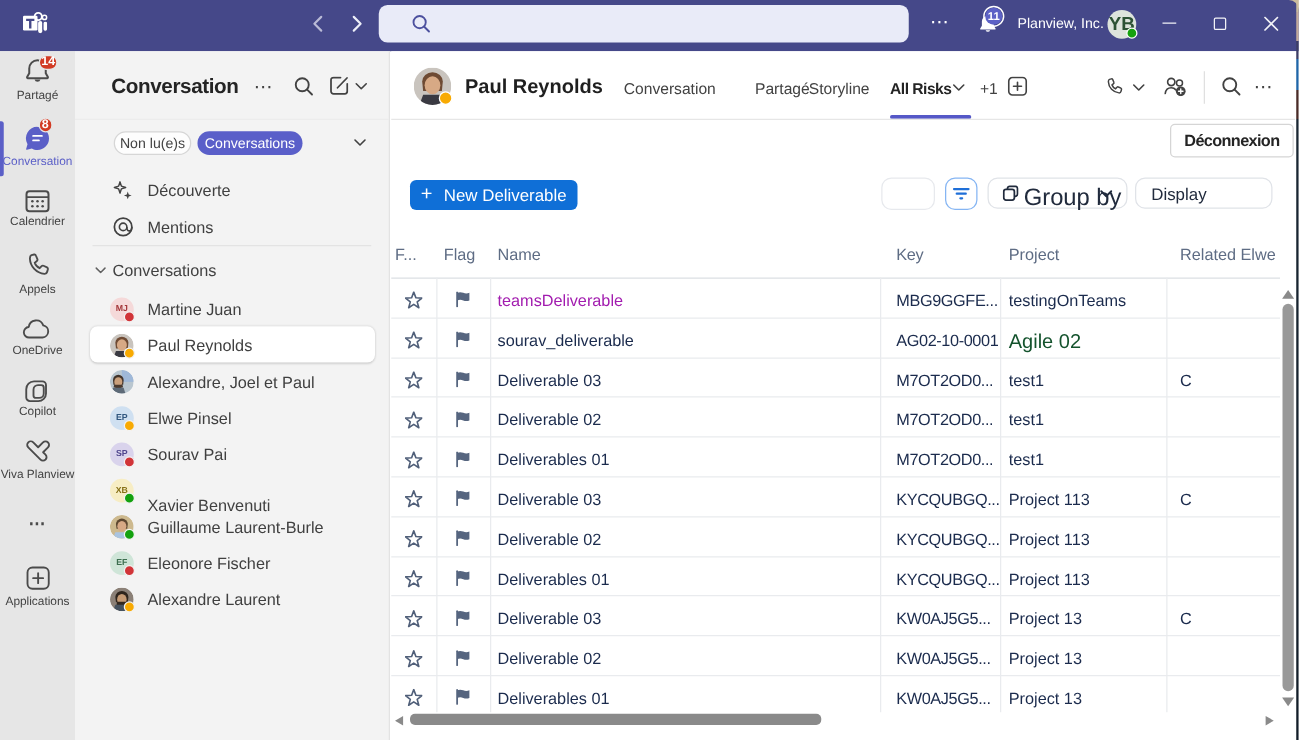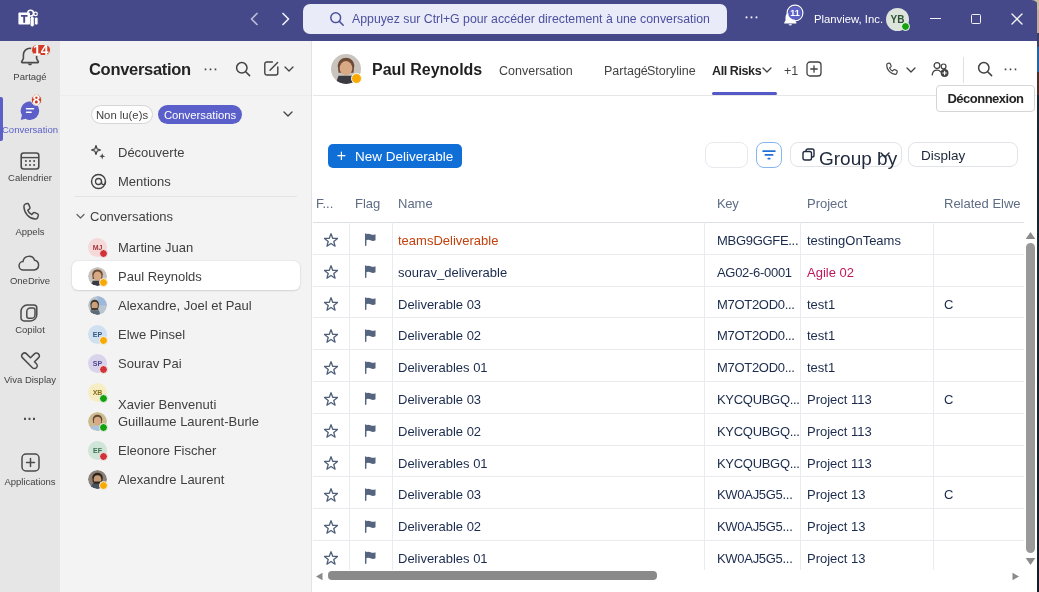--- a/index.html
+++ b/index.html
@@ -11,21 +11,21 @@
 #titlebar { left:0; top:0; width:1039px; height:41px; background:#454889; border-radius:0 8px 0 0; }
 #deskcorner { left:1030px; top:0; width:9px; height:10px; background:#c9bb9e; z-index:0;}
 #searchpill { left:303px; top:4px; width:424px; height:30px; background:#e9ebf8; border-radius:7px; }
 #searchpill span { position:absolute; left:49px; top:7.5px; font-size:12.3px; color:#4c509e; white-space:nowrap; }
 
 
 #rail { left:0; top:41px; width:60px; height:551px; background:#e6e6e6; }
 .railitem { position:absolute; width:60px; text-align:center; }
 .raillabel { font-size:9.5px; color:#424242; display:block; }
 .railsel { color:#5b5fc7; }
-.badge { min-width:11.5px; height:11.5px; padding:0 1px; border-radius:8px; background:#d23b24; border:1.5px solid #e6e6e6; color:#fff; font-size:14px; font-weight:bold; display:flex; align-items:center; justify-content:center; }
+.badge { min-width:11.5px; height:11.5px; padding:0 1px; border-radius:8px; background:#d23b24; border:1.5px solid #e6e6e6; color:#fff; font-size:10px; font-weight:bold; display:flex; align-items:center; justify-content:center; }
 
 
 #panel { left:60px; top:41px; width:252px; height:551px; background:#f3f3f3; border-right:1px solid #e3e3e3; }
 .chatname { position:absolute; left:118px; font-size:13px; color:#404040; white-space:nowrap; }
 .av { position:absolute; left:88px; width:19px; height:19px; border-radius:50%; font-size:7px; font-weight:bold; display:flex; align-items:center; justify-content:center; }
 .status { position:absolute; width:9px; height:9px; border-radius:50%; border:1.5px solid #f3f3f3; left:99px; }
 
 
 #main { left:313px; top:41px; width:726px; height:551px; background:#fff; }
 .tab { position:absolute; top:63.5px; font-size:12.5px; color:#424242; }
@@ -80,21 +80,21 @@
 
   <svg class="abs" style="left:19px;top:302px" width="22" height="22" viewBox="0 0 22 22">
     <path d="M8.2 3.1 h6.6 a3 3 0 0 1 3 3 v6.6 a6.2 6.2 0 0 1 -6.2 6.2 h-6.6 a3 3 0 0 1 -3 -3 v-6.6 a6.2 6.2 0 0 1 6.2 -6.2 z" fill="none" stroke="#4b4b4b" stroke-width="1.5"></path>
     <path d="M11.4 6.1 h2.6 a2 2 0 0 1 2 2 v4.6 a3.6 3.6 0 0 1 -3.6 3.6 h-2.6 a2 2 0 0 1 -2 -2 v-4.6 a3.6 3.6 0 0 1 3.6 -3.6 z" fill="none" stroke="#4b4b4b" stroke-width="1.5"></path>
   </svg>
   <div class="abs railitem raillabel" style="top:324px">Copilot</div>
 
   <svg class="abs" style="left:20px;top:352px" width="21" height="21" viewBox="0 0 21 21">
     <path d="M10.5 5.8 l3.9 -3.9 a2.8 2.8 0 0 1 4 4 l-3.9 3.9 m-4 -4 l-3.9 -3.9 a2.8 2.8 0 0 0 -4 4 l9.8 9.8 a2.8 2.8 0 0 0 4 -4 l-1.9 -1.9" fill="none" stroke="#4b4b4b" stroke-width="1.5" stroke-linejoin="round" stroke-linecap="round"></path>
   </svg>
-  <div class="abs railitem raillabel" style="top:374px">Viva Display</div>
+  <div class="abs railitem raillabel" style="top:374px">Viva Planview</div>
   <div class="abs" style="left:0;top:410px;width:60px;text-align:center;color:#4b4b4b;font-size:13.5px;letter-spacing:1px;font-weight:bold">⋯</div>
 
   <svg class="abs" style="left:20px;top:452px" width="21" height="21" viewBox="0 0 21 21">
     <rect x="2" y="2" width="17" height="17" rx="4" fill="none" stroke="#4b4b4b" stroke-width="1.5"></rect>
     <path d="M10.5 6.5 v8 M6.5 10.5 h8" stroke="#4b4b4b" stroke-width="1.5" stroke-linecap="round"></path>
   </svg>
   <div class="abs railitem raillabel" style="top:476px">Applications</div>
   <div class="abs" id="panel"></div>
 
   <div class="abs" style="left:89px;top:60px;font-size:16.5px;font-weight:bold;letter-spacing:-0.3px;color:#242424">Conversation</div>
@@ -265,21 +265,21 @@
     <path d="M13.6 10.2 v3.6 M11.8 12 h3.6" stroke="#fff" stroke-width="1.1" stroke-linecap="round"></path>
   </svg>
   <div class="abs" style="left:963px;top:57px;width:1px;height:26px;background:#e0e0e0"></div>
   <svg class="abs" style="left:977px;top:61px" width="16" height="16" viewBox="0 0 16 16">
       <circle cx="6.8" cy="6.8" r="5.2" fill="none" stroke="#424242" stroke-width="1.5"></circle>
       <path d="M10.7 10.7 L14.6 14.6" stroke="#424242" stroke-width="1.5" stroke-linecap="round"></path>
     </svg>
   <div class="abs" style="left:1003px;top:60px;font-size:15px;color:#424242;letter-spacing:1px">⋯</div>
   <div class="abs" style="left:313px;top:95px;width:723px;height:1px;background:#e6e6e6"></div>
 
-  <div class="abs" style="left:936px;top:85px;width:99px;height:27px;border:1px solid #d5d5d5;border-radius:4px;background:#fff;font-size:13px;letter-spacing:-0.5px;font-weight:600;color:#242424;display:flex;align-items:center;justify-content:center">Déconnexion</div>
+  <div class="abs" style="left:936px;top:99px;width:99px;height:27px;border:1px solid #d5d5d5;border-radius:4px;background:#fff;font-size:13px;letter-spacing:-0.5px;font-weight:600;color:#242424;display:flex;align-items:center;justify-content:center">Déconnexion</div>
 
   <div class="abs" style="left:328px;top:144px;width:134px;height:24px;border-radius:5px;background:#0f6fd7;color:#fff;font-size:13.5px;font-weight:500;display:flex;align-items:center;justify-content:center"><span style="font-size:16px;font-weight:400;margin-right:9px;margin-top:-1px">+</span>New Deliverable</div>
   <div class="abs" style="left:705px;top:142px;width:43px;height:26px;border:1px solid #e7e9ed;border-radius:8px;background:#fff"></div>
   <div class="abs" style="left:756px;top:142px;width:26px;height:26px;border:1.5px solid #85b5f3;border-radius:8px;background:#fff"></div>
   <svg class="abs" style="left:762px;top:150px" width="14" height="10" viewBox="0 0 14 10">
       <g stroke="#1f6fd8" stroke-width="1.8" stroke-linecap="round">
         <path d="M1.2 1.2 h11.6"></path>
         <path d="M3.4 4.9 h7.2"></path>
         <path d="M6.3 8.6 h1.4"></path>
       </g>
@@ -318,33 +318,33 @@
   <div class="abs" style="left:704px;top:222px;width:1px;height:348px;background:#e9ebee"></div>
   <div class="abs" style="left:800px;top:222px;width:1px;height:348px;background:#e9ebee"></div>
   <div class="abs" style="left:933px;top:222px;width:1px;height:348px;background:#e9ebee"></div>
   <svg class="abs" style="left:324px;top:233.4px" width="14" height="15" viewBox="0 0 14 15">
       <path d="M7.00 0.70 L8.70 5.25 L13.56 5.47 L9.76 8.50 L11.06 13.18 L7.00 10.50 L2.94 13.18 L4.24 8.50 L0.44 5.47 L5.30 5.25 Z" fill="none" stroke="#505f79" stroke-width="1.3" stroke-linejoin="round"></path>
     </svg>
   <svg class="abs" style="left:364px;top:233.4px" width="12.5" height="13" viewBox="0 0 14 14.5">
       <path d="M1.9 1 v12.6" stroke="#56657f" stroke-width="1.6" stroke-linecap="round"></path>
       <path d="M1.9 1.4 q2.8 -1.2 5.5 0 q2.7 1.2 5.5 0 v6.8 q-2.8 1.2 -5.5 0 q-2.7 -1.2 -5.5 0 z" fill="#56657f"></path>
     </svg>
-  <div class="abs" style="left:398px;top:232.9px;font-size:13px;color:#c2410c">teamsDeliverable</div>
+  <div class="abs" style="left:398px;top:232.9px;font-size:13px;color:#a21caf">teamsDeliverable</div>
   <div class="abs" style="left:717px;letter-spacing:-0.3px;top:232.9px;font-size:13px;color:#1b2b4d">MBG9GGFE...</div>
   <div class="abs" style="left:807px;top:232.9px;font-size:13px;color:#1b2b4d">testingOnTeams</div>
   <svg class="abs" style="left:324px;top:265.2px" width="14" height="15" viewBox="0 0 14 15">
       <path d="M7.00 0.70 L8.70 5.25 L13.56 5.47 L9.76 8.50 L11.06 13.18 L7.00 10.50 L2.94 13.18 L4.24 8.50 L0.44 5.47 L5.30 5.25 Z" fill="none" stroke="#505f79" stroke-width="1.3" stroke-linejoin="round"></path>
     </svg>
   <svg class="abs" style="left:364px;top:265.2px" width="12.5" height="13" viewBox="0 0 14 14.5">
       <path d="M1.9 1 v12.6" stroke="#56657f" stroke-width="1.6" stroke-linecap="round"></path>
       <path d="M1.9 1.4 q2.8 -1.2 5.5 0 q2.7 1.2 5.5 0 v6.8 q-2.8 1.2 -5.5 0 q-2.7 -1.2 -5.5 0 z" fill="#56657f"></path>
     </svg>
   <div class="abs" style="left:398px;top:264.7px;font-size:13px;color:#1b2b4d">sourav_deliverable</div>
-  <div class="abs" style="left:717px;letter-spacing:-0.3px;top:264.7px;font-size:13px;color:#1b2b4d">AG02-6-0001</div>
-  <div class="abs" style="left:807px;top:264.7px;font-size:13px;color:#be185d">Agile 02</div>
+  <div class="abs" style="left:717px;letter-spacing:-0.3px;top:264.7px;font-size:13px;color:#1b2b4d">AG02-10-0001</div>
+  <div class="abs" style="left:807px;top:264.7px;font-size:16px;color:#14532d">Agile 02</div>
   <svg class="abs" style="left:324px;top:297.0px" width="14" height="15" viewBox="0 0 14 15">
       <path d="M7.00 0.70 L8.70 5.25 L13.56 5.47 L9.76 8.50 L11.06 13.18 L7.00 10.50 L2.94 13.18 L4.24 8.50 L0.44 5.47 L5.30 5.25 Z" fill="none" stroke="#505f79" stroke-width="1.3" stroke-linejoin="round"></path>
     </svg>
   <svg class="abs" style="left:364px;top:297.0px" width="12.5" height="13" viewBox="0 0 14 14.5">
       <path d="M1.9 1 v12.6" stroke="#56657f" stroke-width="1.6" stroke-linecap="round"></path>
       <path d="M1.9 1.4 q2.8 -1.2 5.5 0 q2.7 1.2 5.5 0 v6.8 q-2.8 1.2 -5.5 0 q-2.7 -1.2 -5.5 0 z" fill="#56657f"></path>
     </svg>
   <div class="abs" style="left:398px;top:296.5px;font-size:13px;color:#1b2b4d">Deliverable 03</div>
   <div class="abs" style="left:717px;letter-spacing:-0.3px;top:296.5px;font-size:13px;color:#1b2b4d">M7OT2OD0...</div>
   <div class="abs" style="left:807px;top:296.5px;font-size:13px;color:#1b2b4d">test1</div>
@@ -461,32 +461,31 @@
       <path d="M9 1.5 L3.5 7 L9 12.5" fill="none" stroke="#b9bad6" stroke-width="1.7" stroke-linecap="round" stroke-linejoin="round"></path>
     </svg>
   <svg class="abs" style="left:280px;top:12px" width="12" height="14" viewBox="0 0 12 14">
       <path d="M3 1.5 L8.5 7 L3 12.5" fill="none" stroke="#eceef8" stroke-width="1.7" stroke-linecap="round" stroke-linejoin="round"></path>
     </svg>
   <div class="abs" id="searchpill">
       <svg style="position:absolute;left:26px;top:7px" width="16" height="16" viewBox="0 0 16 16">
         <circle cx="6.7" cy="6.7" r="4.9" fill="none" stroke="#4c509e" stroke-width="1.5"></circle>
         <path d="M10.4 10.4 L14.2 14.2" stroke="#4c509e" stroke-width="1.5" stroke-linecap="round"></path>
       </svg>
-      <span>Appuyez sur Ctrl+G pour accéder directement à une conversation</span>
     </div>
   <div class="abs" style="left:743px;top:8px;width:18px;color:#fff;font-size:15px;letter-spacing:1px;text-align:center">⋯</div>
   <svg class="abs" style="left:776px;top:4px" width="30" height="28" viewBox="0 0 30 28">
     <circle cx="19" cy="9" r="7.9" fill="none" stroke="#fff" stroke-width="1.2"></circle>
     <path d="M9.5 13.2 a4.8 4.8 0 0 1 9.6 0 v3.4 l1.3 2.2 a0.5 0.5 0 0 1 -0.4 0.8 h-11.4 a0.5 0.5 0 0 1 -0.4 -0.8 l1.3 -2.2 z" fill="#fff"></path>
     <path d="M12.5 20.2 a1.9 1.9 0 0 0 3.6 0 z" fill="#fff"></path>
     <circle cx="19" cy="9" r="6.8" fill="#5d62c6"></circle>
     <text x="19" y="12.2" text-anchor="middle" font-family="Liberation Sans, sans-serif" font-size="9" font-weight="bold" fill="#fff">11</text>
   </svg>
 
   <div class="abs" style="left:814px;top:12.5px;font-size:11.3px;color:#fff">Planview, Inc.</div>
-  <div class="abs" style="left:886px;top:7.5px;width:23px;height:23px;border-radius:50%;background:#dde4dc;color:#2c5234;font-size:10px;font-weight:bold;display:flex;align-items:center;justify-content:center">YB</div>
+  <div class="abs" style="left:886px;top:7.5px;width:23px;height:23px;border-radius:50%;background:#dde4dc;color:#2c5234;font-size:15px;font-weight:bold;display:flex;align-items:center;justify-content:center">YB</div>
   <div class="abs" style="left:901px;top:22px;width:9px;height:9px;border-radius:50%;background:#16a10e;border:1px solid #fff"></div>
   <div class="abs" style="left:930px;top:18px;width:11px;height:1.4px;background:#f2f2f7"></div>
   <div class="abs" style="left:971px;top:13.5px;width:10px;height:10px;border:1.4px solid #f2f2f7;border-radius:1.5px"></div>
   <svg class="abs" style="left:1011px;top:13px" width="12" height="12" viewBox="0 0 12 12">
       <path d="M1 1 L11 11 M11 1 L1 11" stroke="#f2f2f7" stroke-width="1.4" stroke-linecap="round"></path>
     </svg>
 </div>
 
 </body></html>

